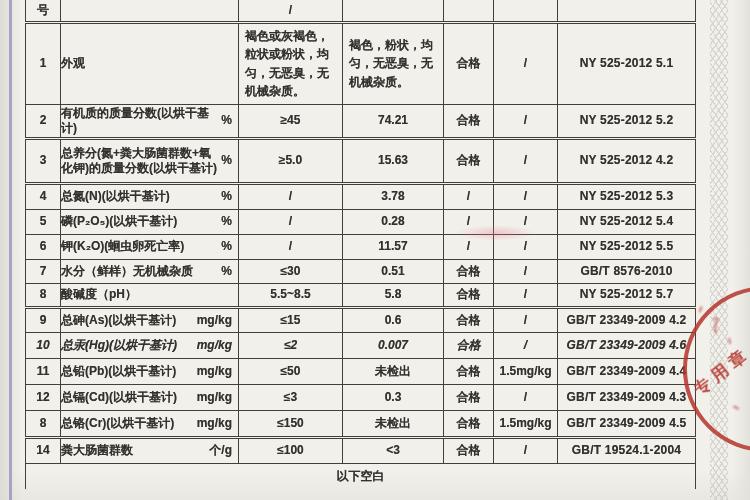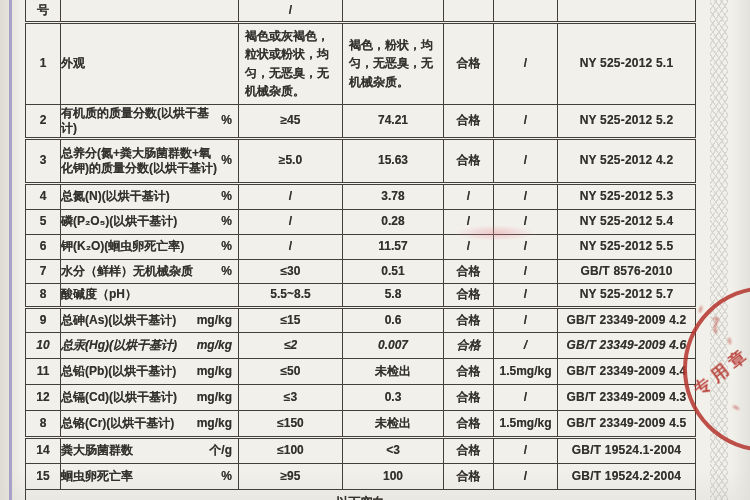--- a/index.html
+++ b/index.html
@@ -277,34 +277,20 @@
             <span class="item-name">粪大肠菌群数</span>
             <span class="unit">个/g</span>
           </span>
         </td>
         <td class="c-std">≤100</td>
         <td class="c-res">&lt;3</td>
         <td class="c-con">合格</td>
         <td class="c-lim">/</td>
         <td class="c-method">GB/T 19524.1-2004</td>
       </tr>
-      <tr style="height: 26px;">
-        <td class="c-no">15</td>
-        <td class="c-item">
-          <span class="item-wrap">
-            <span class="item-name">蛔虫卵死亡率</span>
-            <span class="unit">%</span>
-          </span>
-        </td>
-        <td class="c-std">≥95</td>
-        <td class="c-res">100</td>
-        <td class="c-con">合格</td>
-        <td class="c-lim">/</td>
-        <td class="c-method">GB/T 19524.2-2004</td>
-      </tr>
       <tr class="blank-row" style="height:26px">
       <td colspan="7" class="blank-note">以下空白</td>
     </tr>
   </tbody>
 </table>
 
 <div class="smudge-pink"></div>
 
 <div class="stamp">
   <div class="stamp-ring"></div>

